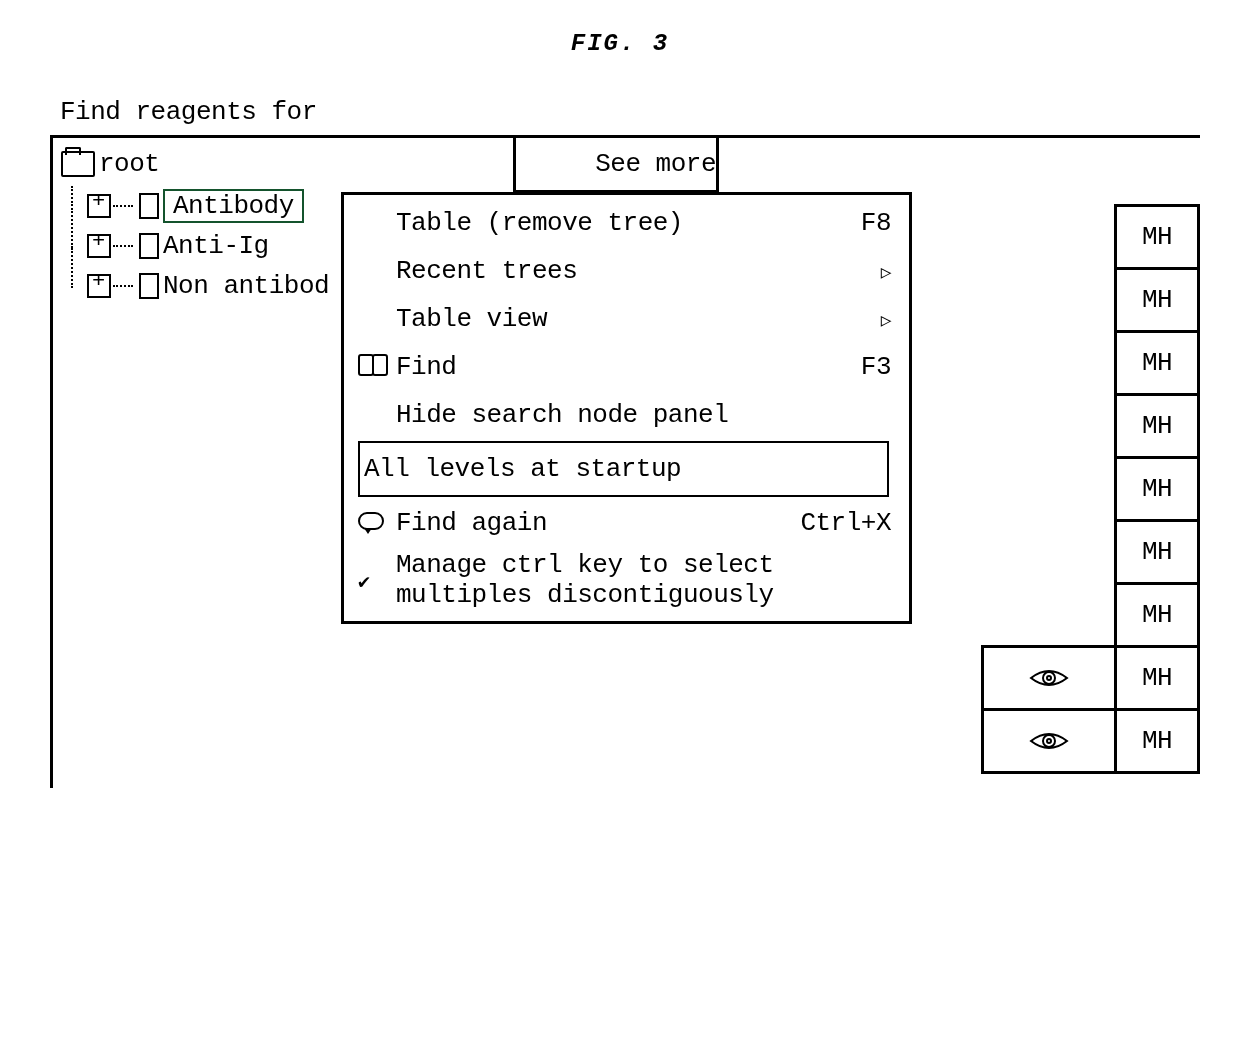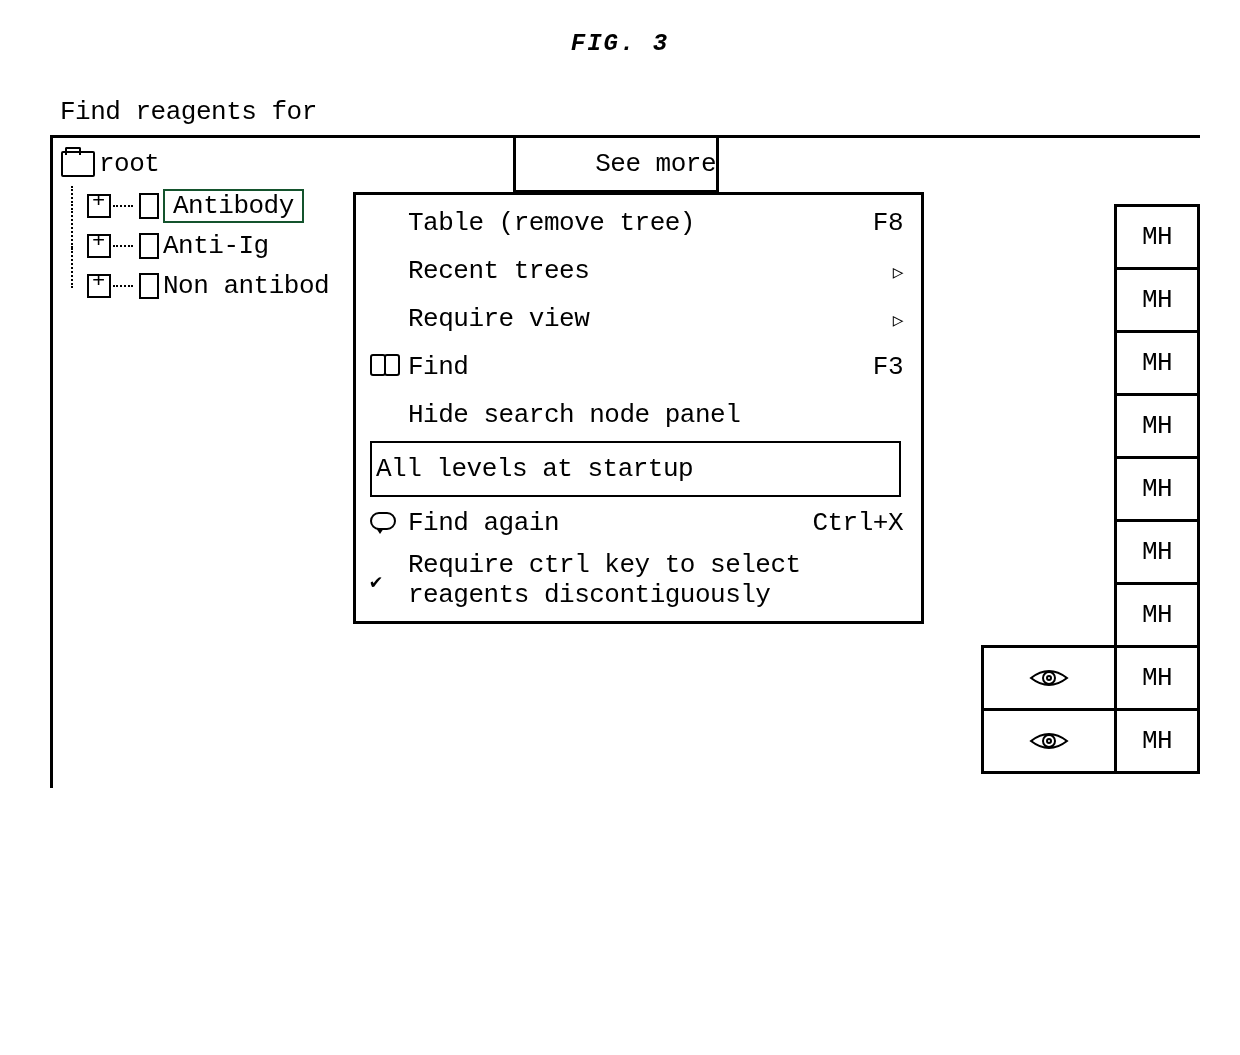--- a/index.html
+++ b/index.html
@@ -124,21 +124,21 @@
       border-left: 3px solid #000;
       border-right: 3px solid #000;
       border-bottom: 3px solid #000;
       display: flex;
       align-items: center;
       justify-content: flex-end;
     }
     .menu-popup {
       position: absolute;
       top: 54px;
-      left: 300px;
+      left: 288px;
       width: 565px;
       border: 3px solid #000;
       background: #fff;
       z-index: 10;
       padding: 4px 0 6px 0;
     }
     .menu-item {
       display: flex;
       align-items: center;
       padding: 4px 18px 4px 14px;
@@ -296,21 +296,21 @@
       <span class="menu-label">Table (remove tree)</span>
       <span class="menu-shortcut">F8</span>
     </div>
     <div class="menu-item">
       <span class="menu-icon-slot"></span>
       <span class="menu-label">Recent trees</span>
       <span class="menu-shortcut arrow-right"></span>
     </div>
     <div class="menu-item">
       <span class="menu-icon-slot"></span>
-      <span class="menu-label">Require view</span>
+      <span class="menu-label">Table view</span>
       <span class="menu-shortcut arrow-right"></span>
     </div>
     <div class="menu-item">
       <span class="menu-icon-slot"><span class="binoc-icon"></span></span>
       <span class="menu-label">Find</span>
       <span class="menu-shortcut">F3</span>
     </div>
     <div class="menu-item">
       <span class="menu-icon-slot"></span>
       <span class="menu-label">Hide search node panel</span>
@@ -318,21 +318,21 @@
     <div class="menu-item highlighted">
       <span class="menu-label">All levels at startup</span>
     </div>
     <div class="menu-item">
       <span class="menu-icon-slot"><span class="bubble-icon"></span></span>
       <span class="menu-label">Find again</span>
       <span class="menu-shortcut">Ctrl+X</span>
     </div>
     <div class="menu-item">
       <span class="menu-icon-slot check-icon"></span>
-      <span class="menu-label multiline">Require ctrl key to select reagents discontiguously</span>
+      <span class="menu-label multiline">Manage ctrl key to select multiples discontiguously</span>
     </div>
   </div>
 
   <div class="eye-col">
     <div class="eye-cell">
       <span class="eye-icon">
         <svg width="40" height="20" viewBox="0 0 40 20">
             <path d="M2 10 Q20 -4 38 10 Q20 24 2 10 Z M14 10 a6 6 0 1 0 12 0 a6 6 0 1 0 -12 0 M18 10 a2 2 0 1 0 4 0 a2 2 0 1 0 -4 0" fill="none" stroke="#000" stroke-width="2"></path>
           </svg>
       </span>

